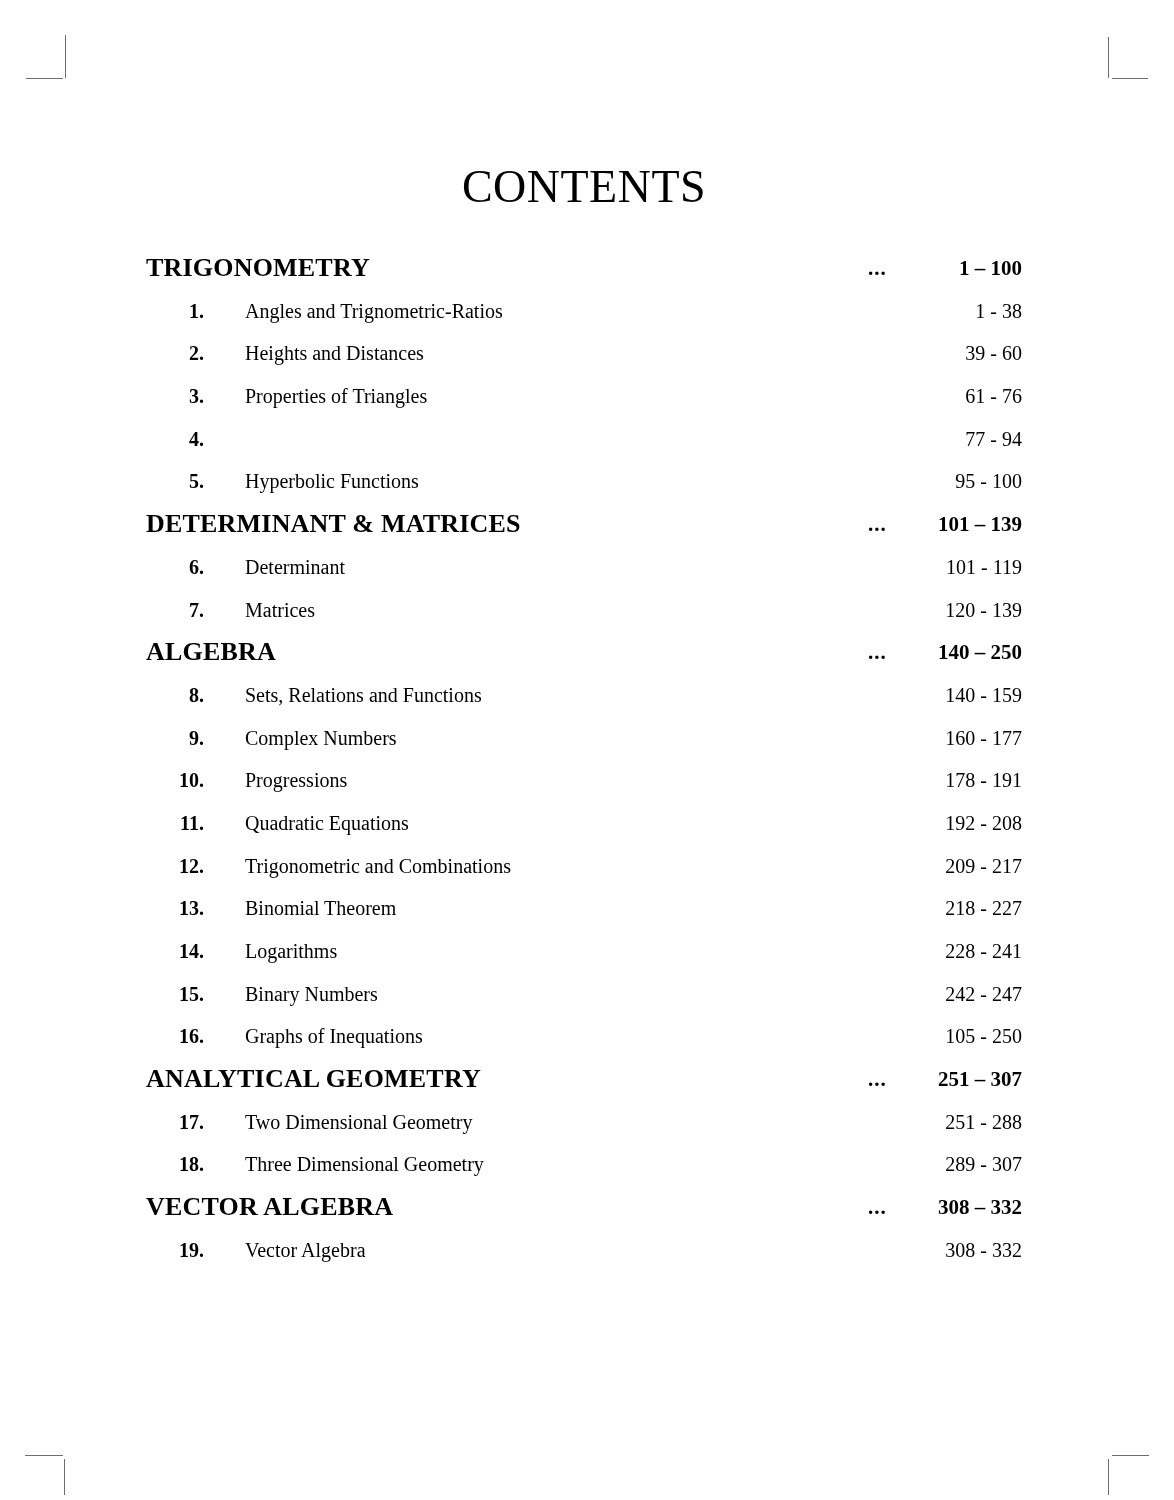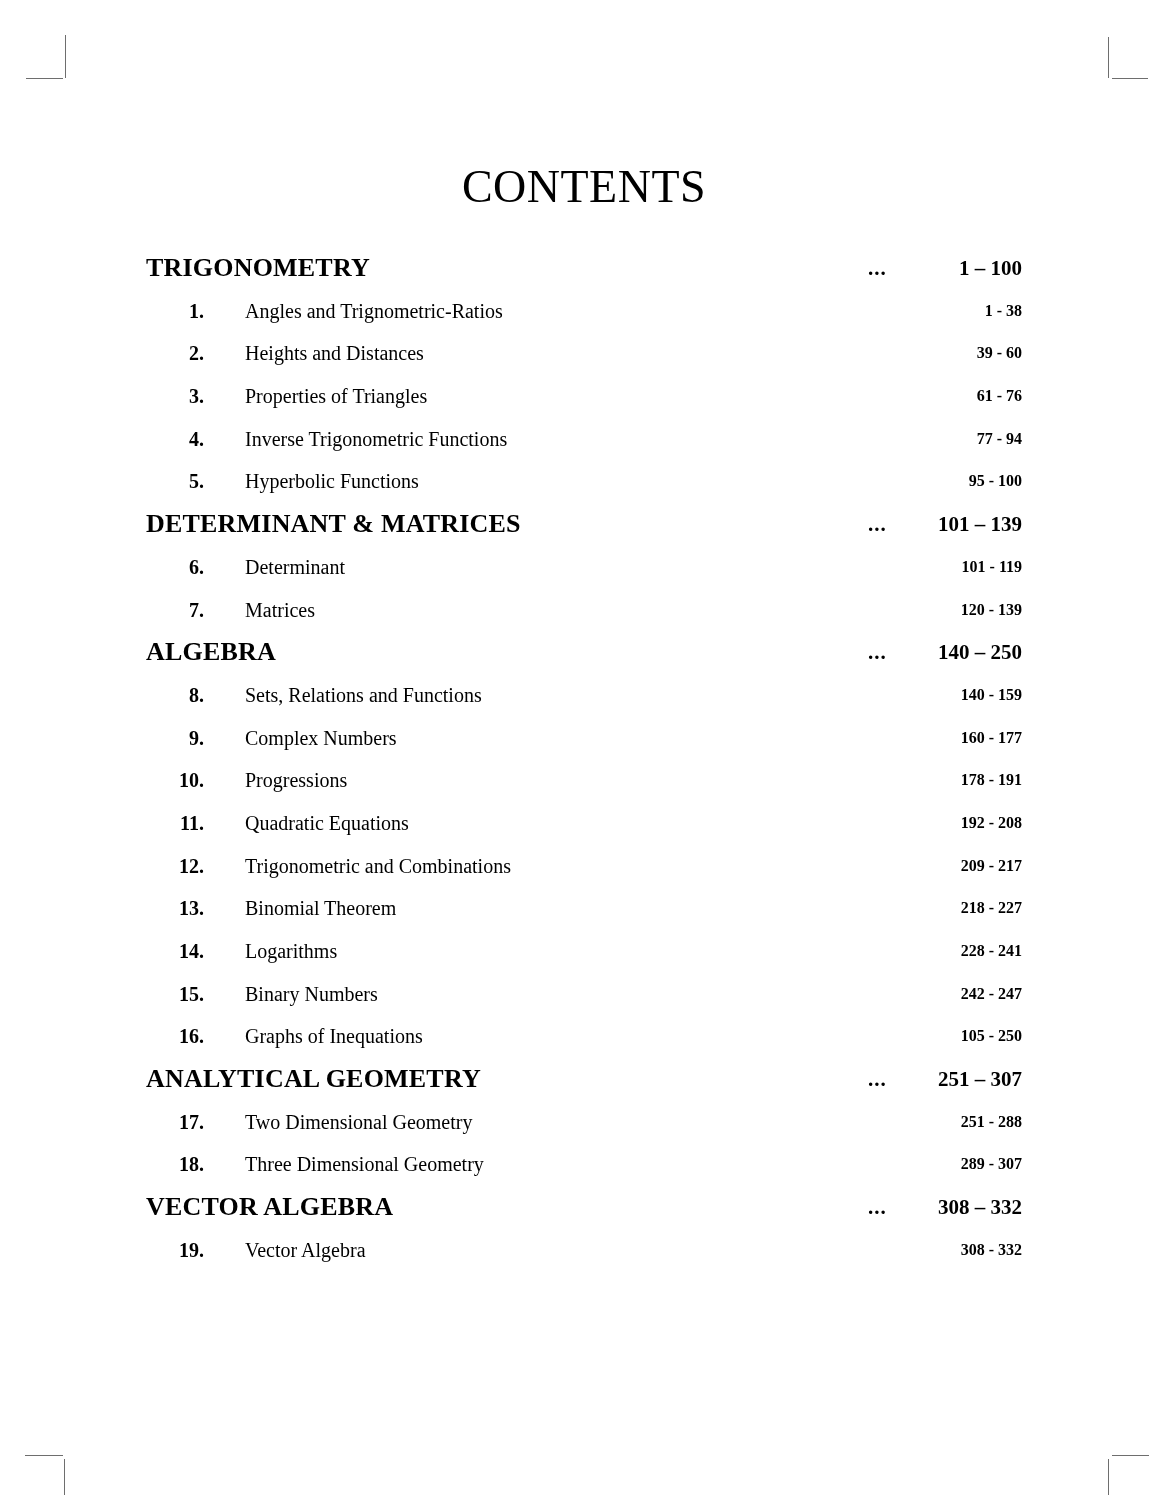--- a/index.html
+++ b/index.html
@@ -111,22 +111,22 @@
     position: absolute;
     left: 99px;
     top: 0;
     font-size: 20px;
     font-weight: normal;
   }
   .row.chapter .ch-range {
     position: absolute;
     right: 0;
     top: 0;
-    font-size: 16px;
-    font-weight: bold;
+    font-size: 20px;
+    font-weight: normal;
     text-align: right;
   }
 </style>
 </head>
 <body>
 
 <div class="page">
 
   <div class="crop v crop-tl-v"></div>
   <div class="crop h crop-tl-h"></div>
@@ -157,21 +157,20 @@
           <span class="ch-title">Heights and Distances</span>
           <span class="ch-range">39 - 60</span>
         </div>
         <div class="row chapter">
           <span class="ch-num">3.</span>
           <span class="ch-title">Properties of Triangles</span>
           <span class="ch-range">61 - 76</span>
         </div>
         <div class="row chapter">
           <span class="ch-num">4.</span>
-          <span class="ch-title">Inverse Trigonometric Functions</span>
           <span class="ch-range">77 - 94</span>
         </div>
         <div class="row chapter">
           <span class="ch-num">5.</span>
           <span class="ch-title">Hyperbolic Functions</span>
           <span class="ch-range">95 - 100</span>
         </div>
         <div class="row section">
           <span class="sec-title">DETERMINANT &amp; MATRICES</span>
           <span class="sec-dots">...</span>

